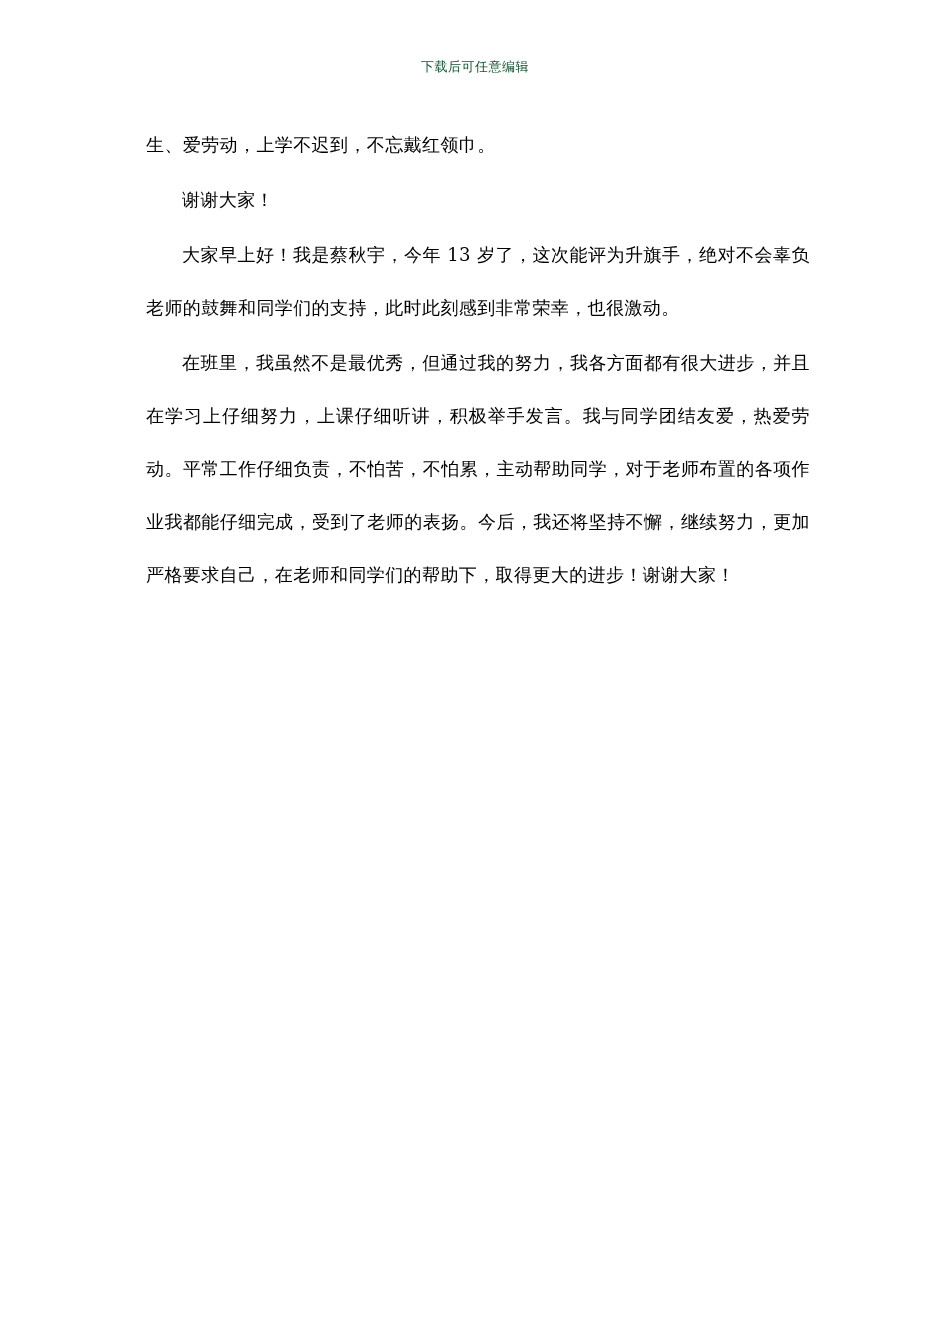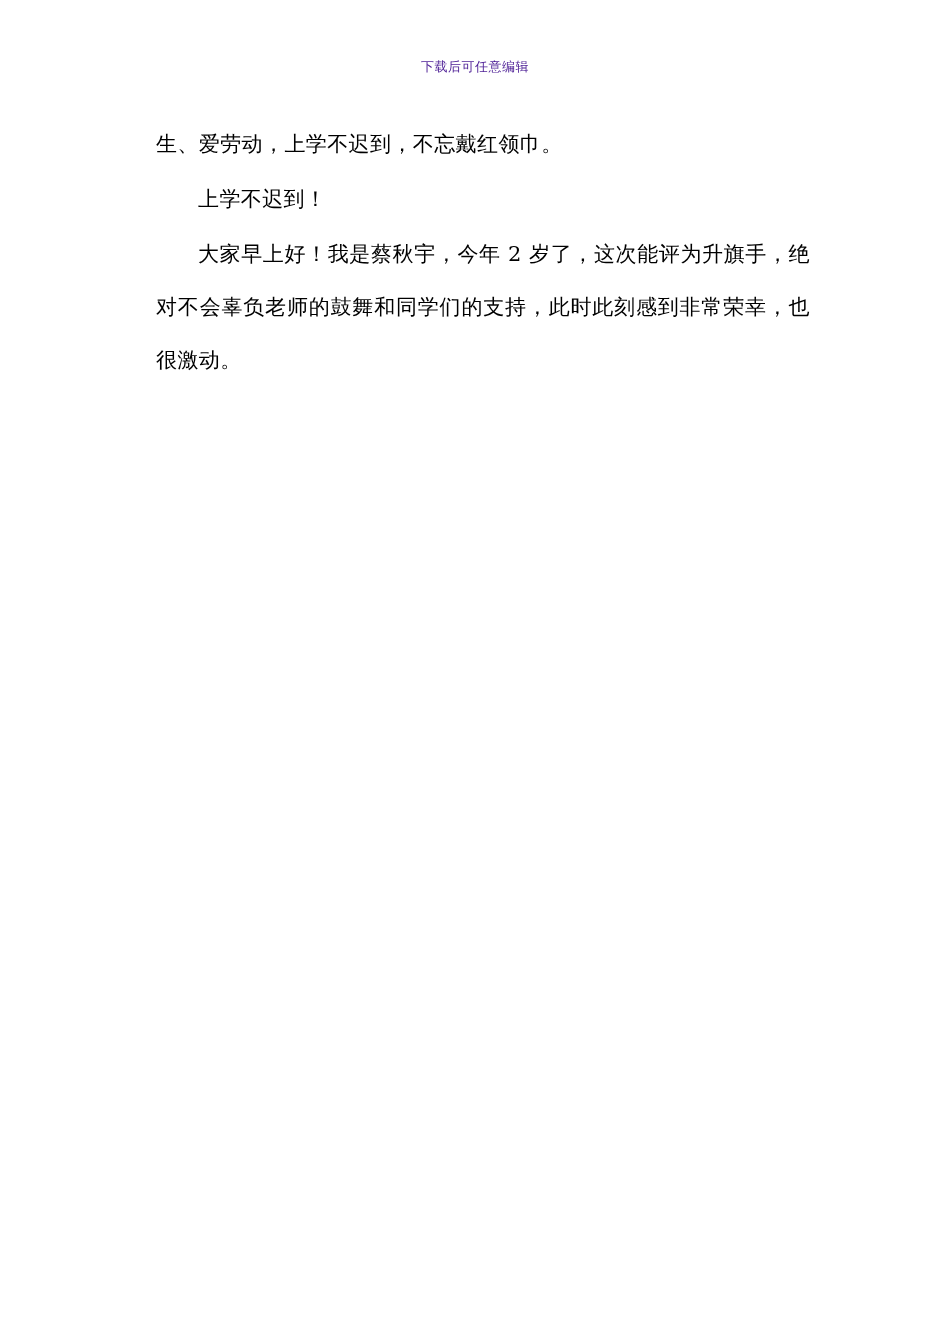--- a/index.html
+++ b/index.html
@@ -22,33 +22,33 @@
     padding: 0;
     position: relative;
   }
   .header-note {
     position: absolute;
     top: 58px;
     left: 0;
     width: 950px;
     text-align: center;
     font-size: 13px;
-    color: #4c1d95;
+    color: #14532d;
     letter-spacing: 0.5px;
     font-family: "DejaVu Sans", "Liberation Sans", sans-serif;
   }
   .content {
     position: absolute;
     top: 118px;
     left: 138px;
     width: 672px;
   }
   p {
-    margin: 0 0 2px 18px;
-    font-size: 21px;
+    margin: 0 0 2px 8px;
+    font-size: 18px;
     line-height: 53px;
     text-align: justify;
     text-justify: inter-ideograph;
     letter-spacing: 0.4px;
   }
   p.indent {
     text-indent: 2em;
   }
   p.heading {
     margin-top: 14px;
@@ -57,16 +57,17 @@
     margin-top: 10px;
   }
 </style>
 </head>
 <body>
 
 <div class="page">
   <div class="header-note">下载后可任意编辑</div>
   <div class="content">
     <p>生、爱劳动，上学不迟到，不忘戴红领巾。</p>
-    <p class="indent">上学不迟到！</p>
-    <p class="indent">大家早上好！我是蔡秋宇，今年 2 岁了，这次能评为升旗手，绝对不会辜负老师的鼓舞和同学们的支持，此时此刻感到非常荣幸，也很激动。</p>
+    <p class="indent">谢谢大家！</p>
+    <p class="indent">大家早上好！我是蔡秋宇，今年 13 岁了，这次能评为升旗手，绝对不会辜负老师的鼓舞和同学们的支持，此时此刻感到非常荣幸，也很激动。</p>
+    <p class="indent">在班里，我虽然不是最优秀，但通过我的努力，我各方面都有很大进步，并且在学习上仔细努力，上课仔细听讲，积极举手发言。我与同学团结友爱，热爱劳动。平常工作仔细负责，不怕苦，不怕累，主动帮助同学，对于老师布置的各项作业我都能仔细完成，受到了老师的表扬。今后，我还将坚持不懈，继续努力，更加严格要求自己，在老师和同学们的帮助下，取得更大的进步！谢谢大家！</p>
   </div>
 </div>
 
 </body></html>

